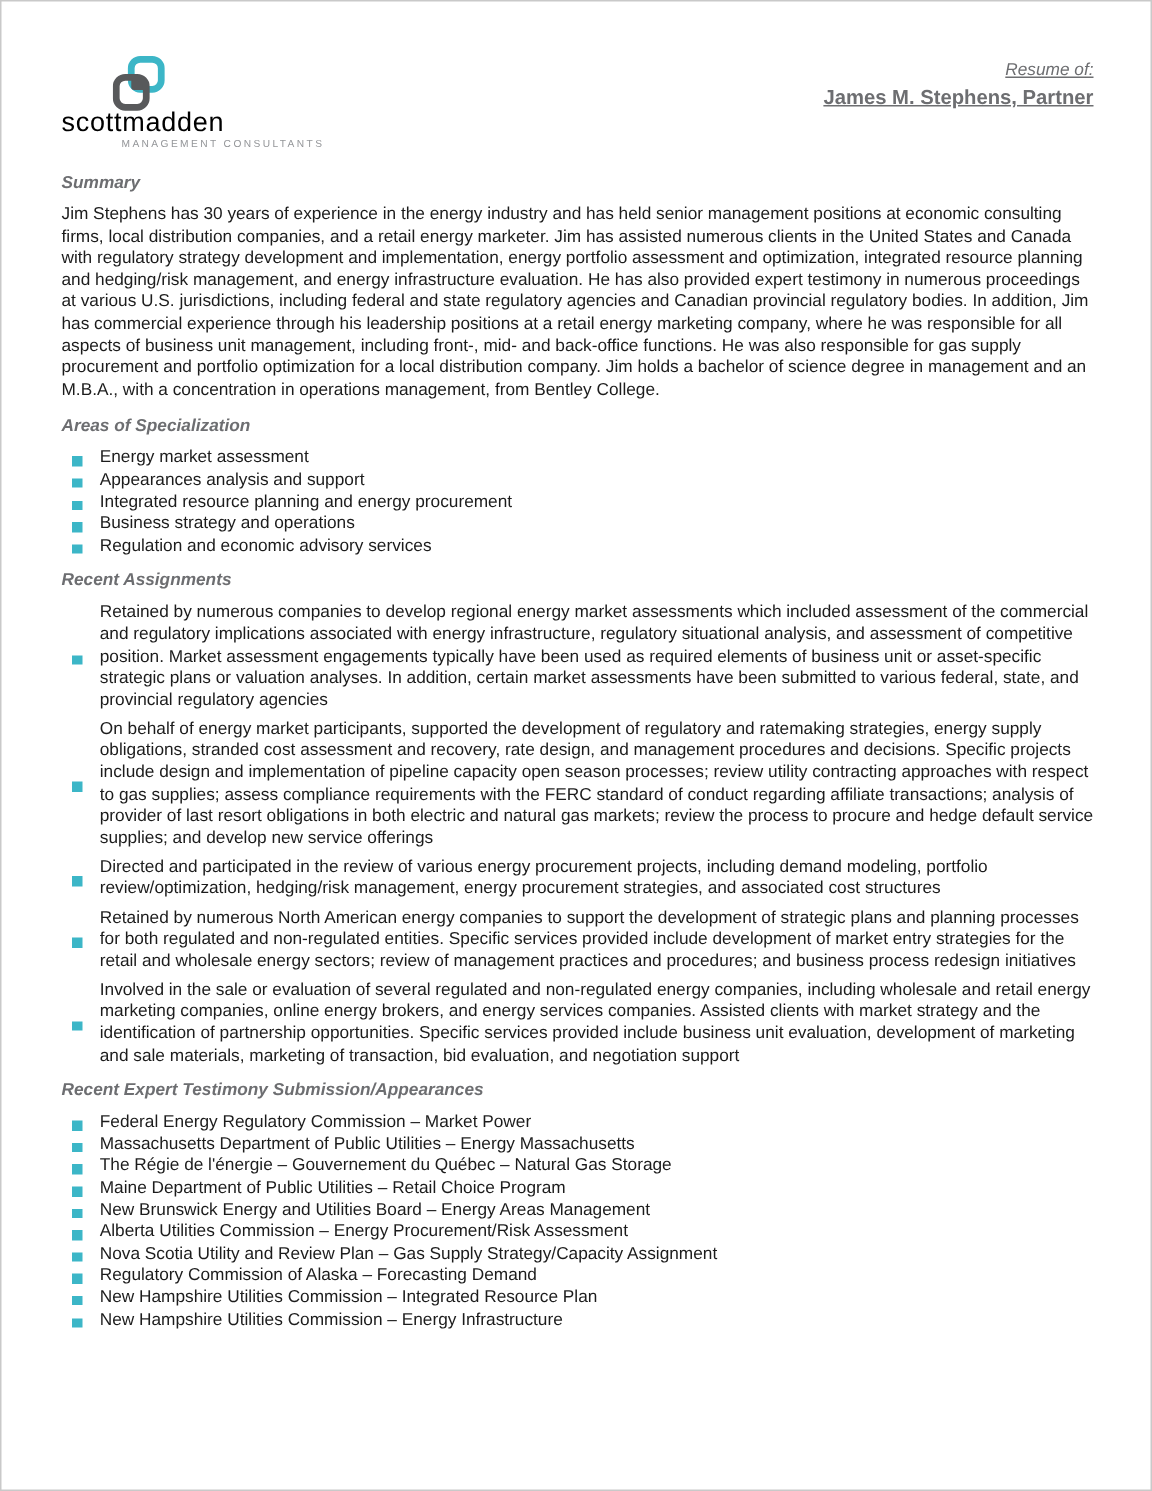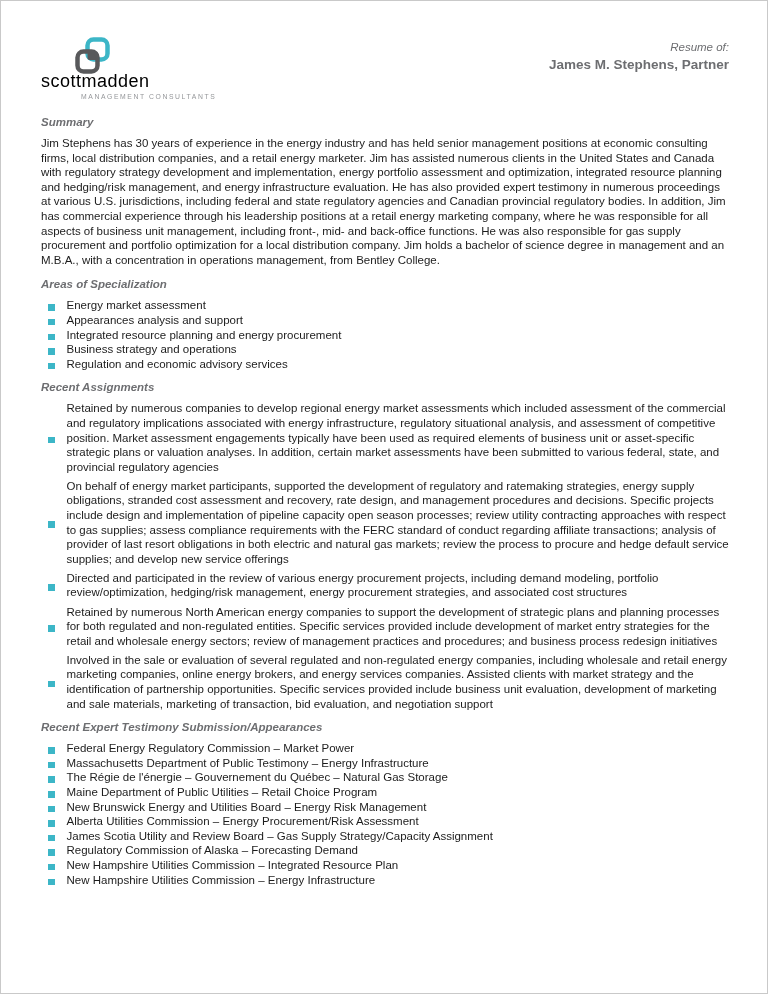--- a/index.html
+++ b/index.html
@@ -35,20 +35,21 @@
     color: #949699;
     letter-spacing: 1.6px;
     margin-top: 3px;
     margin-left: 40px;
   }
   .title-block {
     text-align: right;
     color: #6d6e71;
     padding-top: 10px;
     line-height: 1.18;
+    text-decoration: underline;
   }
   .resume-of { font-size: 11.5px; font-style: italic; margin-bottom: 2px; }
   .person-name { font-size: 13.5px; font-weight: bold; }
   .person-title { font-size: 13.5px; font-weight: bold; }
   
   .section-heading {
     color: #6d6e71;
     font-size: 11.5px;
     font-weight: bold;
     font-style: italic;
@@ -159,41 +160,41 @@
 
   <div class="section">
     <div class="section-heading">Recent Expert Testimony Submission/Appearances</div>
     <ul class="bullet-list">
       <li>
           <span class="bullet-sq"></span>
           <span class="li-text">Federal Energy Regulatory Commission – Market Power</span>
         </li>
       <li>
           <span class="bullet-sq"></span>
-          <span class="li-text">Massachusetts Department of Public Testimony – Energy Infrastructure</span>
+          <span class="li-text">Massachusetts Department of Public Utilities – Energy Massachusetts</span>
         </li>
       <li>
           <span class="bullet-sq"></span>
           <span class="li-text">The Régie de l'énergie – Gouvernement du Québec – Natural Gas Storage</span>
         </li>
       <li>
           <span class="bullet-sq"></span>
           <span class="li-text">Maine Department of Public Utilities – Retail Choice Program</span>
         </li>
       <li>
           <span class="bullet-sq"></span>
-          <span class="li-text">New Brunswick Energy and Utilities Board – Energy Risk Management</span>
+          <span class="li-text">New Brunswick Energy and Utilities Board – Energy Areas Management</span>
         </li>
       <li>
           <span class="bullet-sq"></span>
           <span class="li-text">Alberta Utilities Commission – Energy Procurement/Risk Assessment</span>
         </li>
       <li>
           <span class="bullet-sq"></span>
-          <span class="li-text">James Scotia Utility and Review Board – Gas Supply Strategy/Capacity Assignment</span>
+          <span class="li-text">Nova Scotia Utility and Review Plan – Gas Supply Strategy/Capacity Assignment</span>
         </li>
       <li>
           <span class="bullet-sq"></span>
           <span class="li-text">Regulatory Commission of Alaska – Forecasting Demand</span>
         </li>
       <li>
           <span class="bullet-sq"></span>
           <span class="li-text">New Hampshire Utilities Commission – Integrated Resource Plan</span>
         </li>
       <li>

